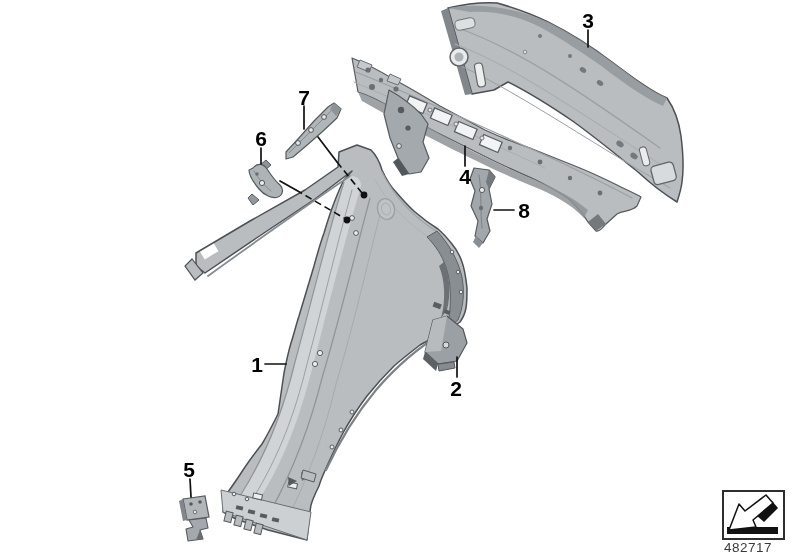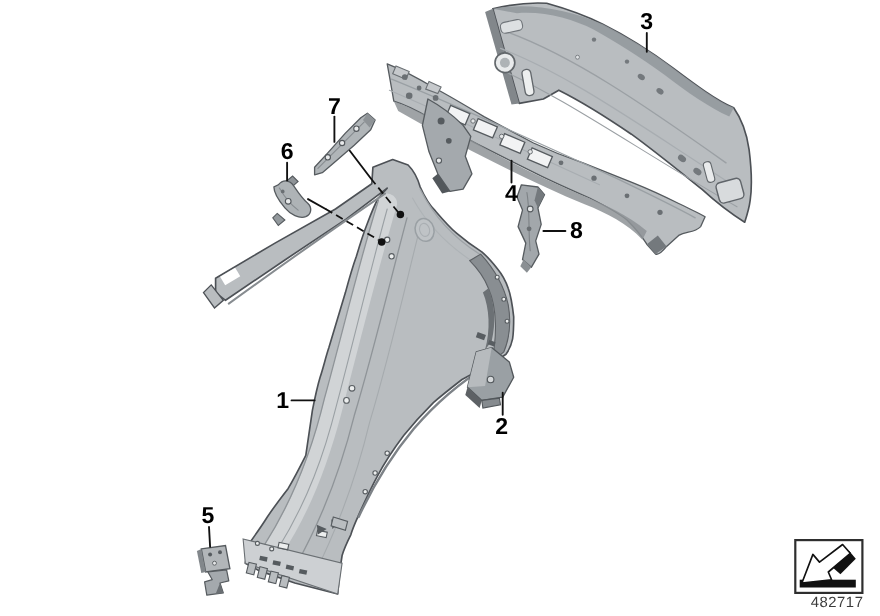--- a/index.html
+++ b/index.html
@@ -8,21 +8,21 @@
     --callout:#000000; --leader:#111111; --stamp_border:#2e2e2e; --number_text:#3a3a3a;
   }
   html,body{margin:0;padding:0;background:#fff;}
   .stage{position:relative;width:800px;height:560px;background:var(--background);
          font-family:"Liberation Sans",sans-serif;overflow:hidden;}
   .stage svg{position:absolute;left:0;top:0;}
   .callout{position:absolute;transform:translate(-50%,-50%);font-weight:bold;font-size:21px;
            line-height:1;color:var(--callout);cursor:pointer;user-select:none;}
   .stamp{position:absolute;left:722px;top:490px;width:59px;height:46px;background:#fff;
          border:2px solid var(--stamp_border);display:flex;align-items:center;justify-content:center;}
-  .dnum{position:absolute;left:724px;top:540px;width:61px;text-align:right;font-size:13.5px;
+  .dnum{position:absolute;left:724px;top:540px;width:61px;text-align:left;font-size:13.5px;
         color:var(--number_text);letter-spacing:.5px;}
   
   .o{stroke:var(--outline);stroke-width:1.5;stroke-linejoin:round;}
   .o2{stroke:#565b5f;stroke-width:1.2;stroke-linejoin:round;}
   .fm{fill:var(--panel_mid);}
   .ln{fill:none;stroke-linecap:round;}
   .hole{fill:#eceeee;stroke:#585d61;stroke-width:1;}
   .dk{fill:#6a6f73;}
   .leader{stroke:var(--leader);stroke-width:1.7;stroke-linecap:round;}
   .dash{stroke:var(--leader);stroke-width:1.6;stroke-dasharray:7 4;fill:none;}

